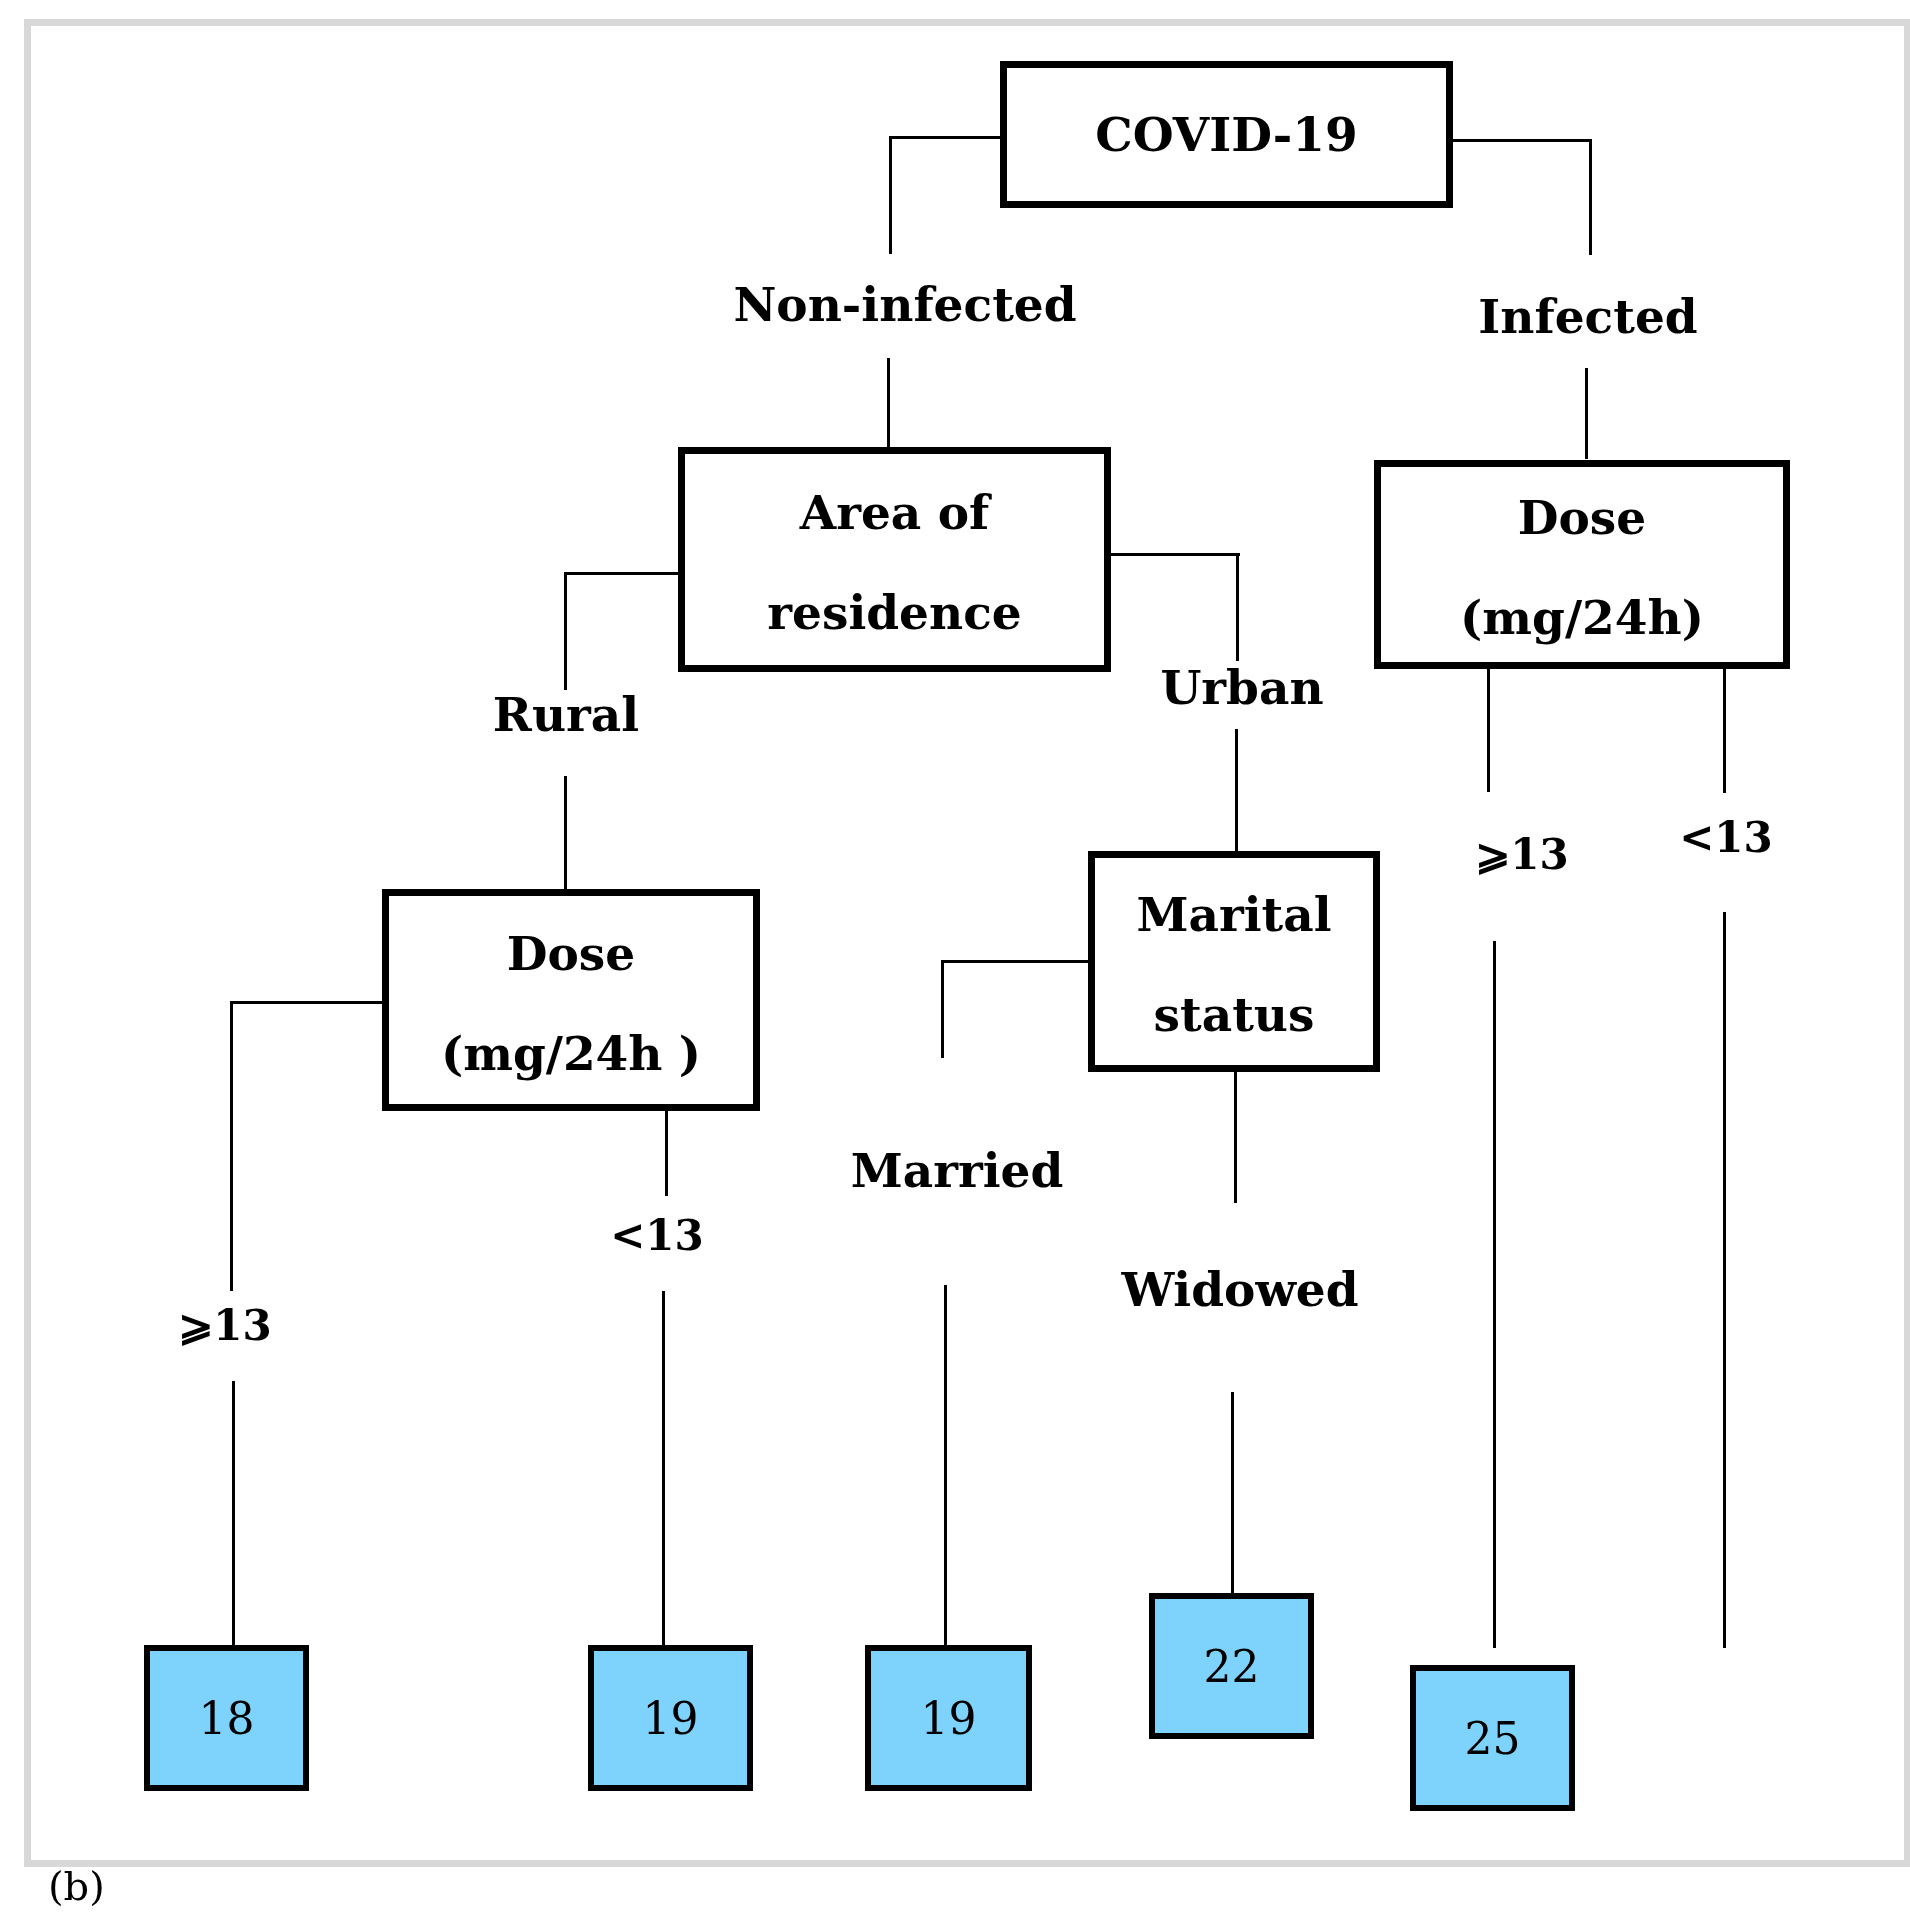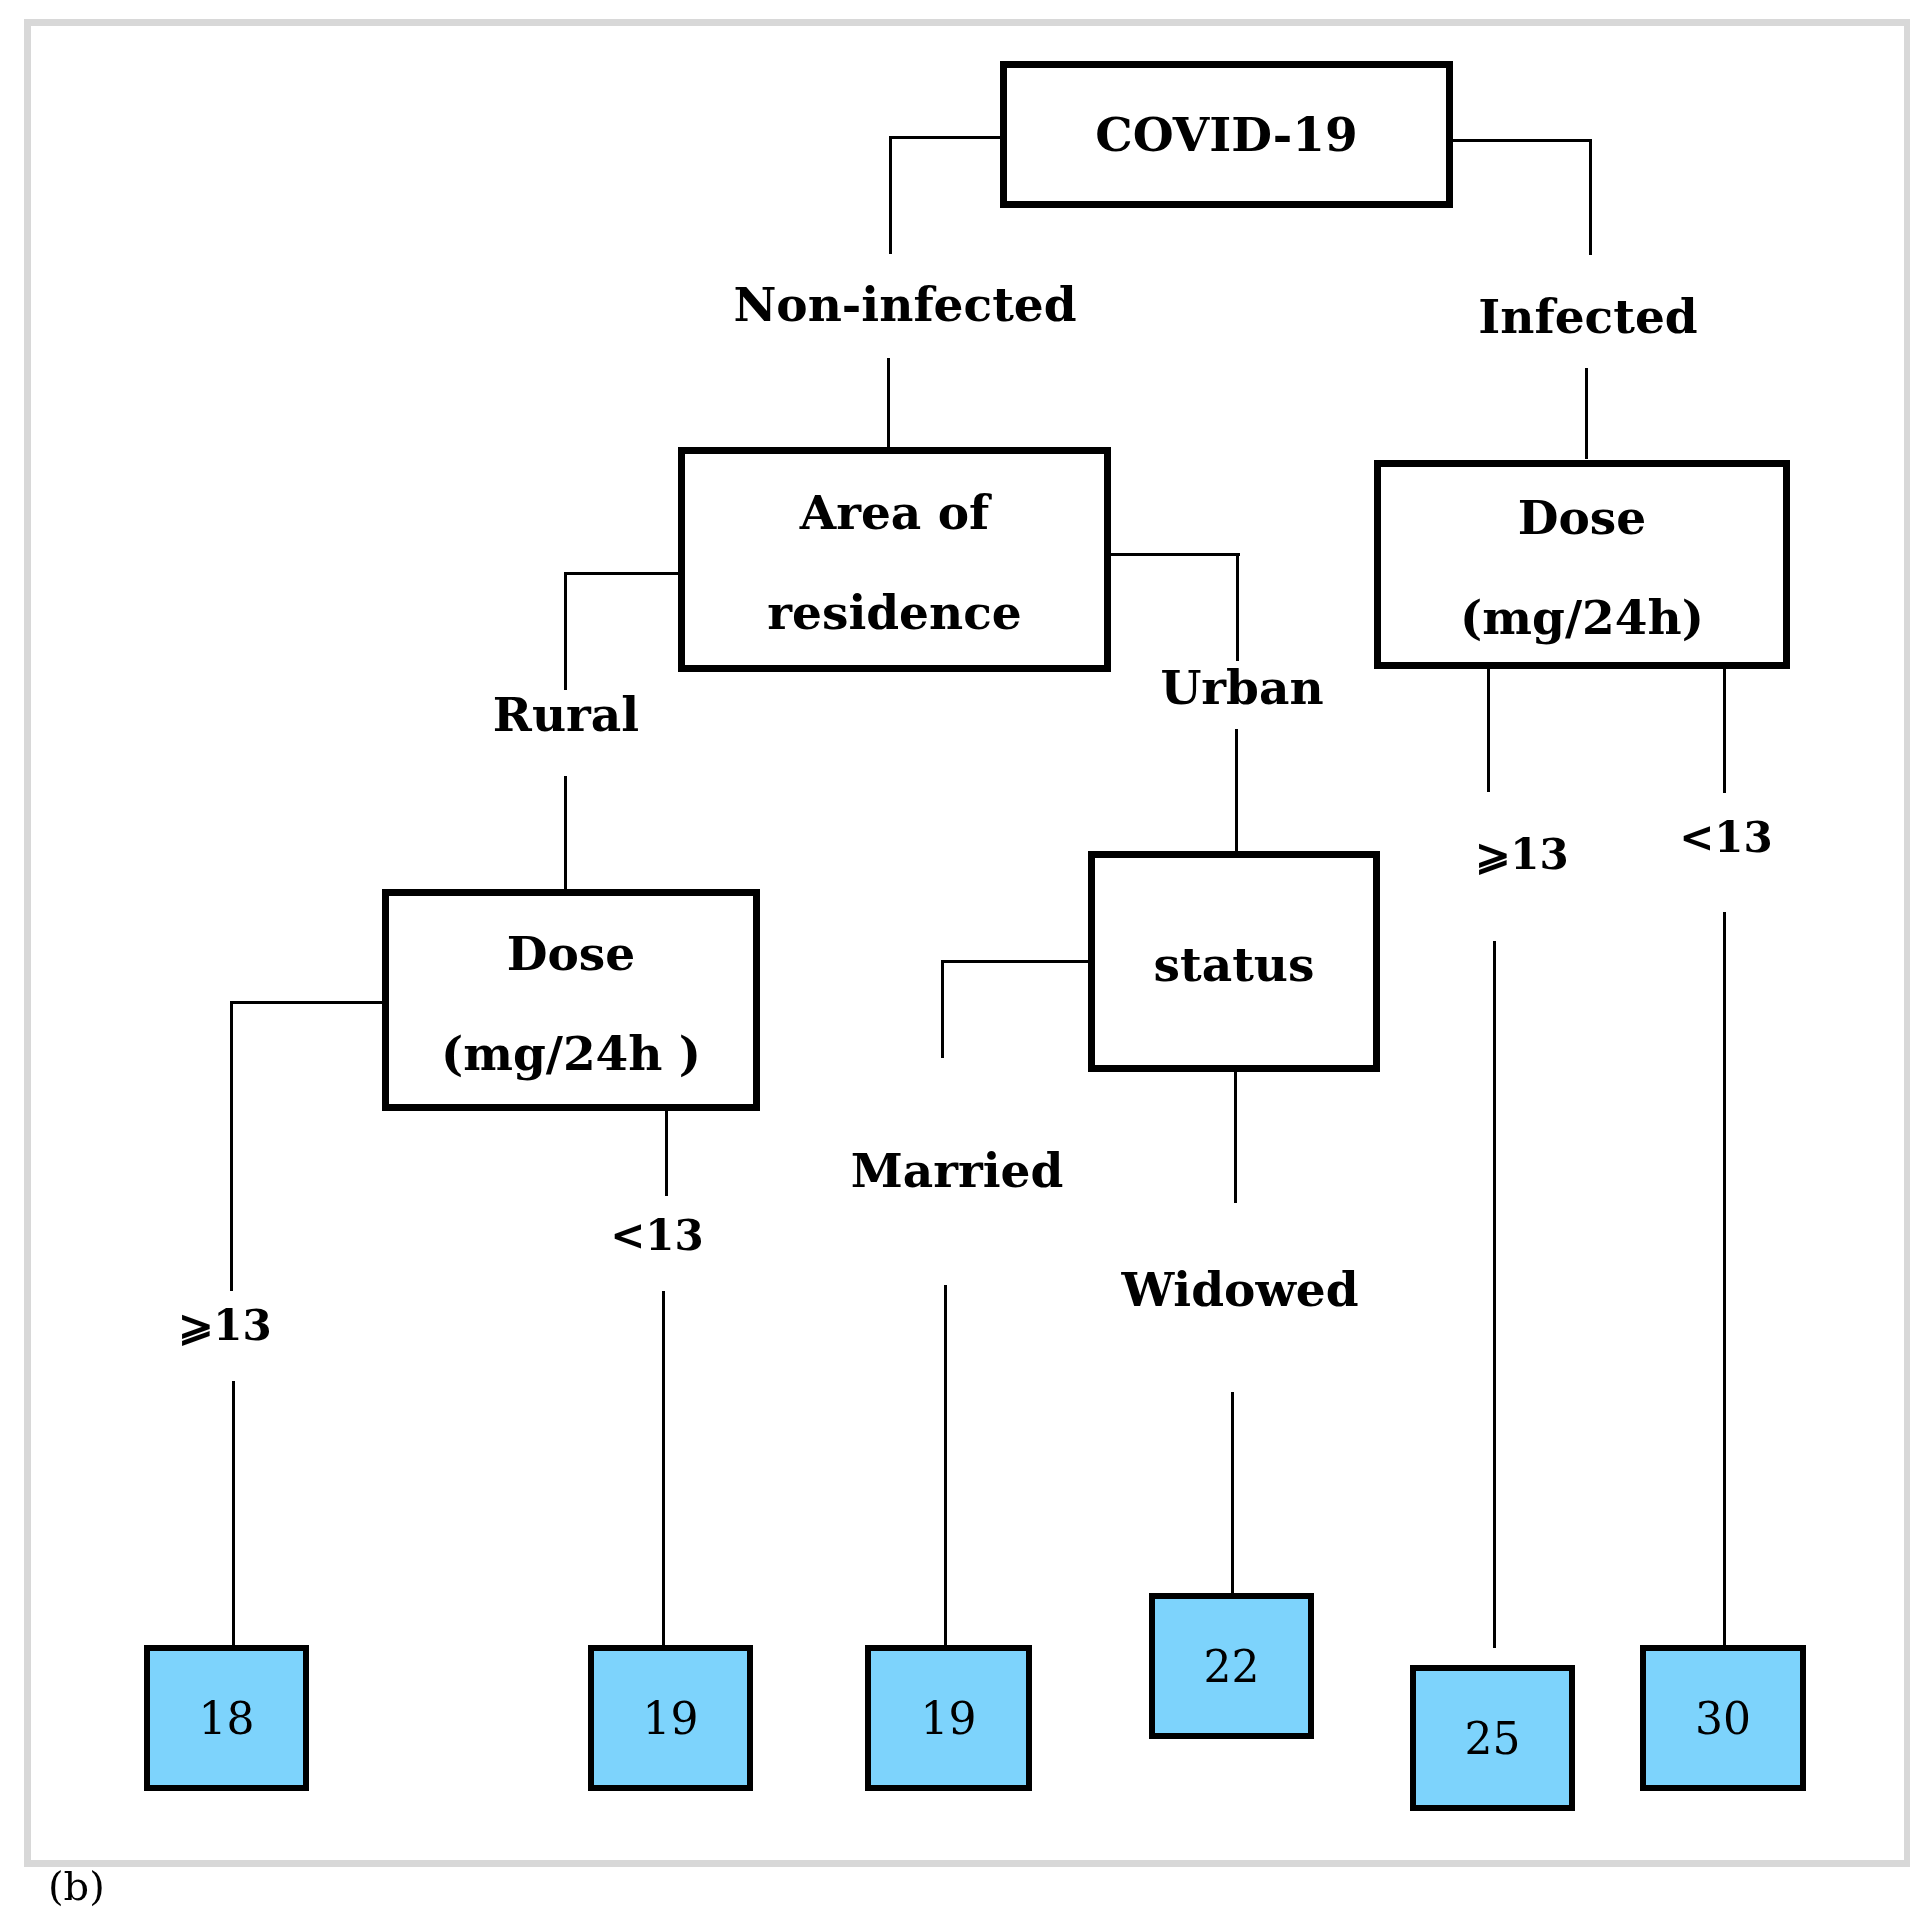--- a/index.html
+++ b/index.html
@@ -109,20 +109,21 @@
     <span>Area of</span>
     <span>residence</span>
   </div>
 
   <div class="node node2" style="left:382px;top:889px;width:378px;height:222px;border:7px solid #000;">
     <span>Dose</span>
     <span>(mg/24h )</span>
   </div>
 
   <div class="node node2" style="left:1088px;top:851px;width:292px;height:221px;border:7px solid #000;">
+    <span>Marital</span>
     <span>status</span>
   </div>
 
   <div class="node node2" style="left:1374px;top:460px;width:416px;height:209px;border:7px solid #000;">
     <span>Dose</span>
     <span>(mg/24h)</span>
   </div>
 
   <div class="elabel" style="left:905px;top:304px;">Non-infected</div>
   <div class="elabel" style="left:1588px;top:316px;">Infected</div>
@@ -143,20 +144,17 @@
   </div>
   <div class="leaf" style="left:865px;top:1645px;width:167px;height:146px;border:6.3px solid #000;">
     <span>19</span>
   </div>
   <div class="leaf" style="left:1149px;top:1593px;width:165px;height:146px;border:6.3px solid #000;">
     <span>22</span>
   </div>
   <div class="leaf" style="left:1410px;top:1645px;width:165px;height:146px;border:6.3px solid #000;margin-top:20px;">
     <span>25</span>
   </div>
-  <div class="leaf" style="left:1640px;top:1645px;width:166px;height:146px;border:6.3px solid #000;">
-    <span>30</span>
-  </div>
 
   <div class="caption" style="left:48px;top:1866px;">(b)</div>
 
 </div>
 
 
 </body></html>

